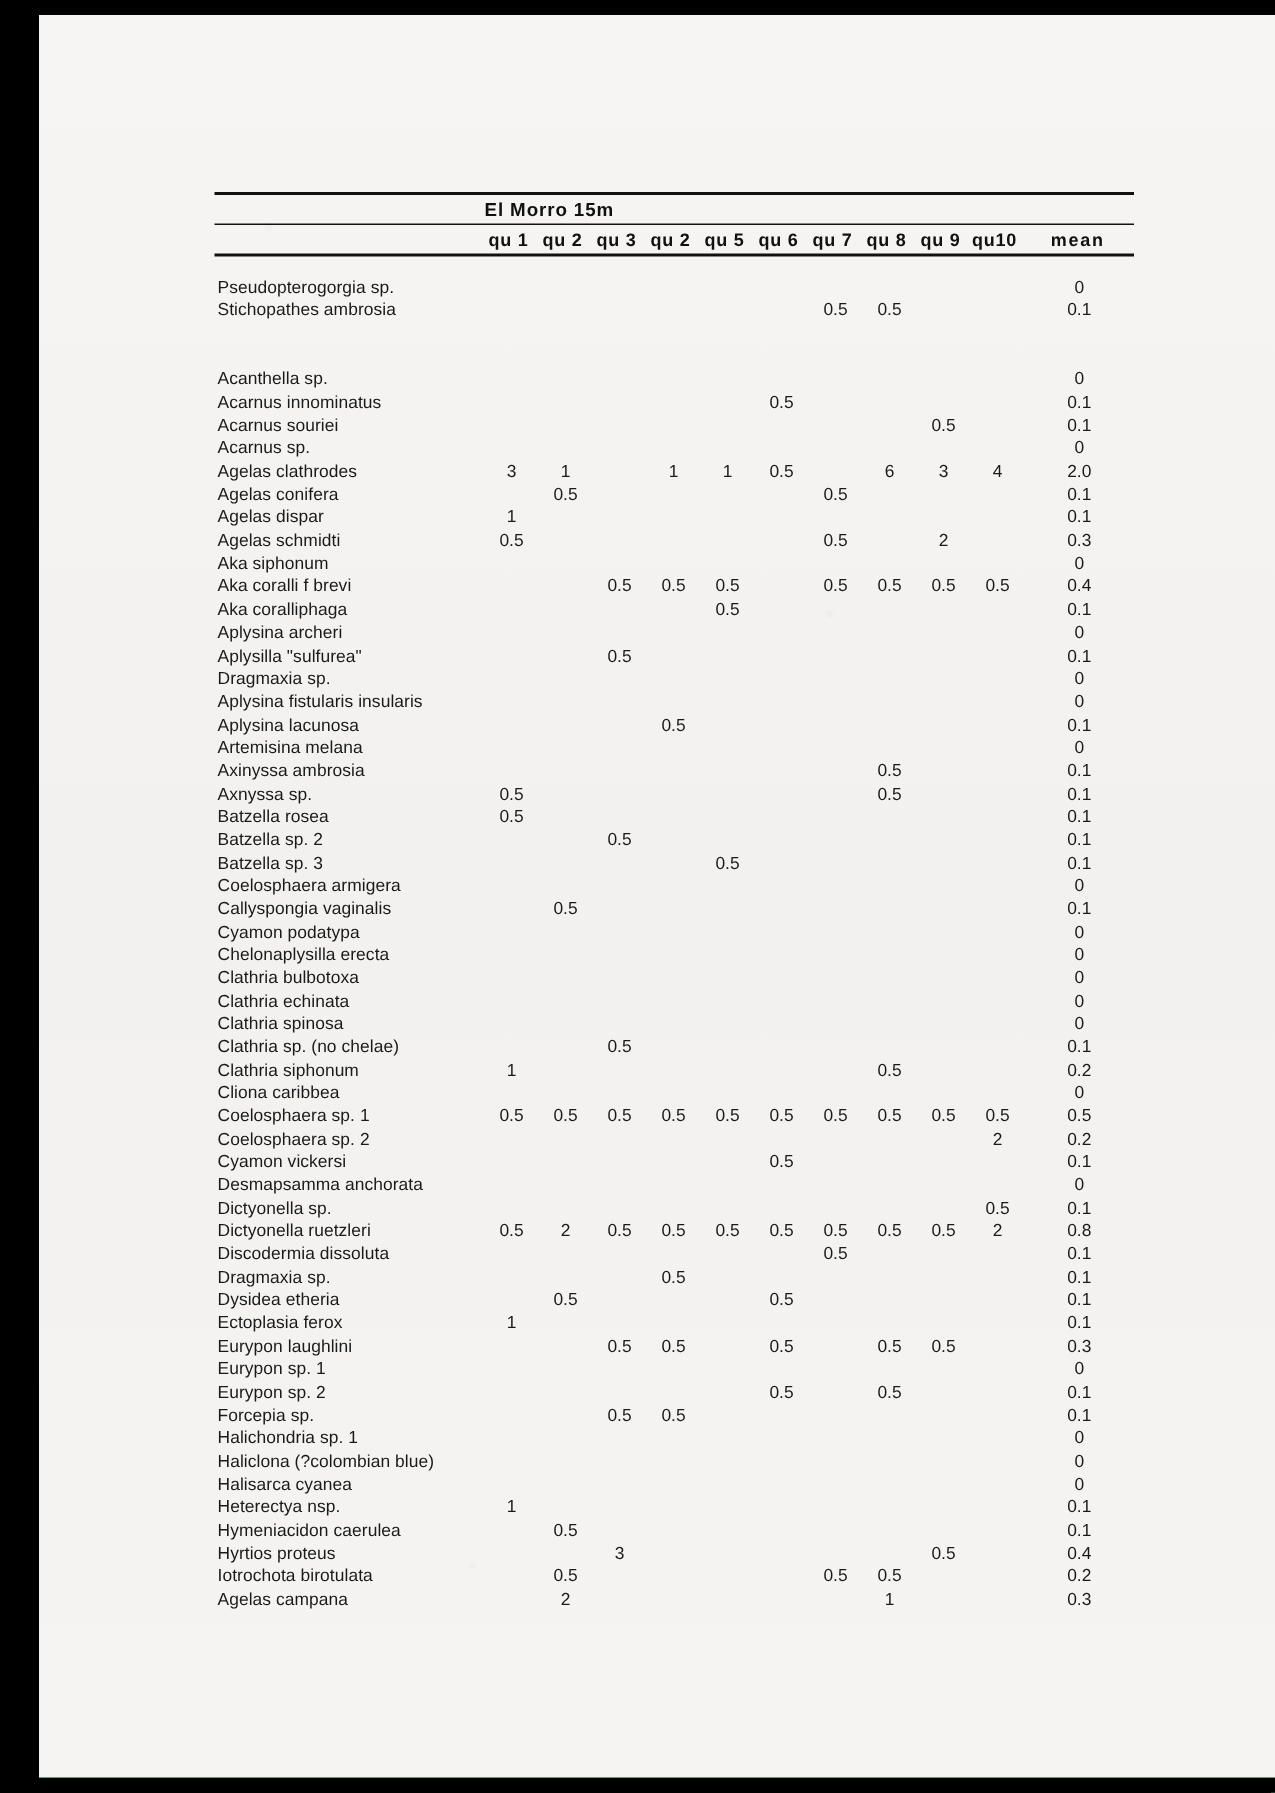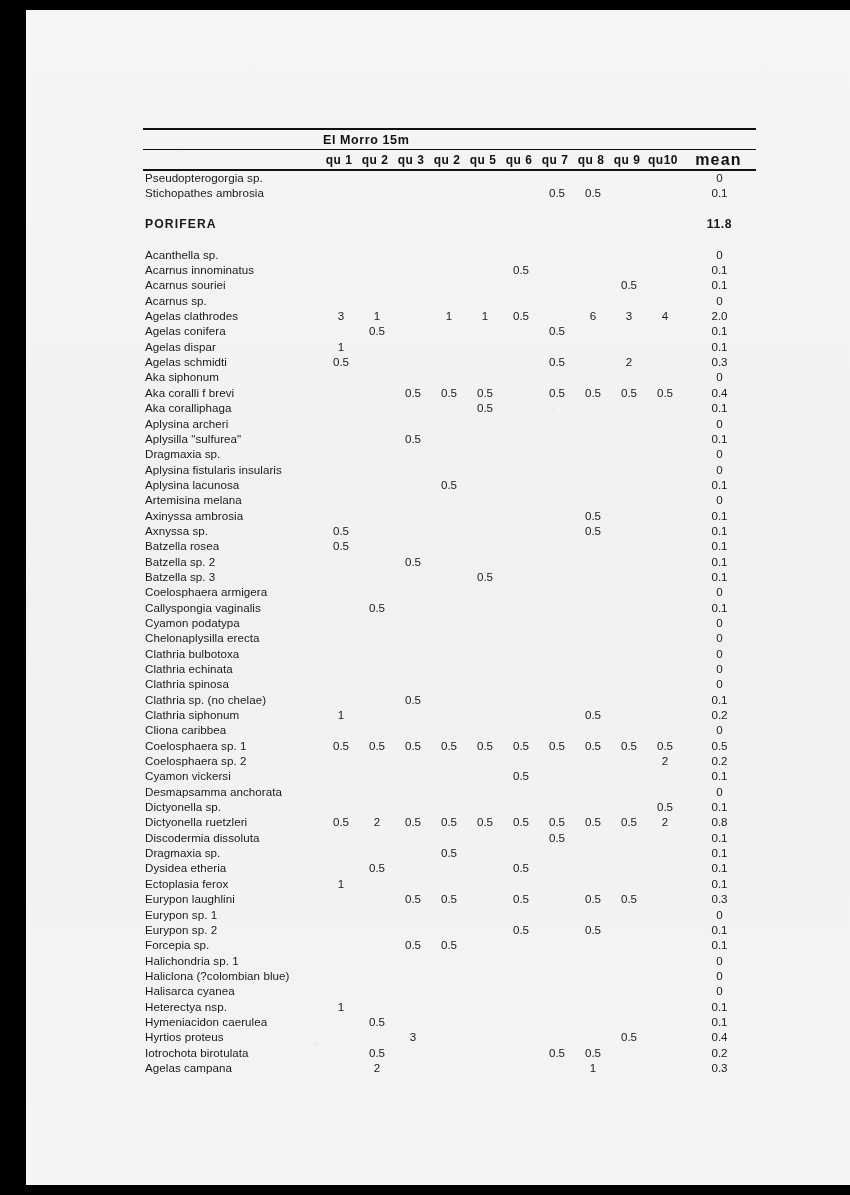--- a/index.html
+++ b/index.html
@@ -90,29 +90,30 @@
     text-align: center;
     font-size: 12px;
     font-weight: bold;
     color: #111;
     letter-spacing: 0.5px;
     white-space: nowrap;
   }
   .mean-head {
     flex: 1 1 auto;
     text-align: center;
-    font-size: 16px;
+    font-size: 12px;
     font-weight: bold;
     color: #111;
     letter-spacing: 1.2px;
     white-space: nowrap;
   }
 
   
   .body-rows {
+    padding-top: 14px;
   }
   .row {
     display: flex;
     align-items: baseline;
     height: 15.35px;
   }
   .row.spacer {
     height: 15.35px;
   }
   .row .name {
@@ -219,34 +220,20 @@
           <div class="cell"></div>
           <div class="cell"></div>
           <div class="cell"></div>
           <div class="cell"></div>
           <div class="cell"></div>
           <div class="cell"></div>
           <div class="cell"></div>
           <div class="cell"></div>
           <div class="mean"></div>
         </div>
-        <div class="row group">
-          <div class="name">PORIFERA</div>
-          <div class="cell"></div>
-          <div class="cell"></div>
-          <div class="cell"></div>
-          <div class="cell"></div>
-          <div class="cell"></div>
-          <div class="cell"></div>
-          <div class="cell"></div>
-          <div class="cell"></div>
-          <div class="cell"></div>
-          <div class="cell"></div>
-          <div class="mean">11.8</div>
-        </div>
         <div class="row spacer">
           <div class="name"></div>
           <div class="cell"></div>
           <div class="cell"></div>
           <div class="cell"></div>
           <div class="cell"></div>
           <div class="cell"></div>
           <div class="cell"></div>
           <div class="cell"></div>
           <div class="cell"></div>

